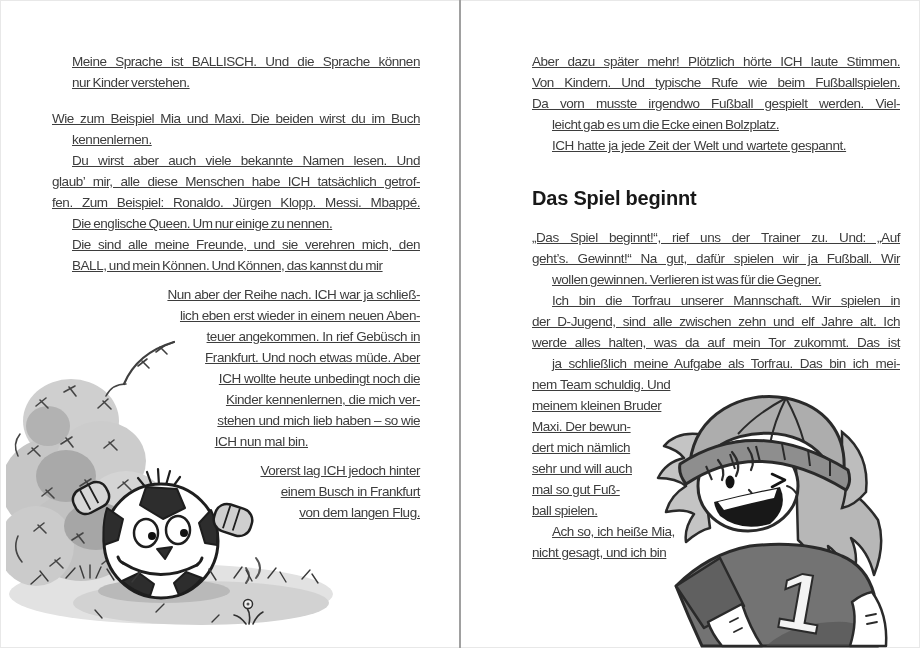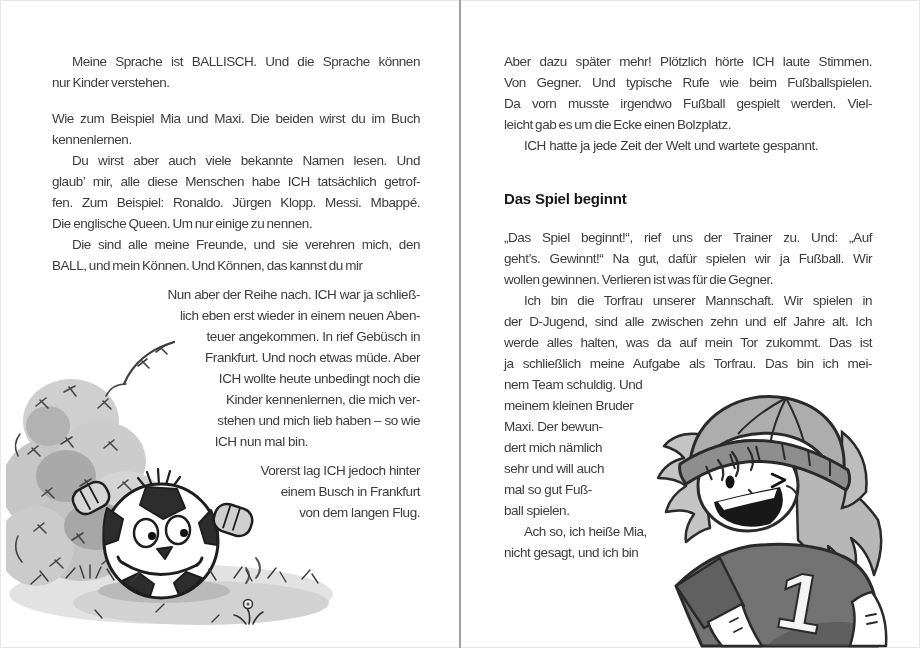--- a/index.html
+++ b/index.html
@@ -5,33 +5,33 @@
   html,body{margin:0;padding:0;background:#ffffff;}
   .spread{
     position:relative;width:920px;height:648px;background:#ffffff;overflow:hidden;
     box-shadow:inset 0 0 0 1px #e8e8e8;
     font-family:"Liberation Sans",sans-serif;
   }
   .divider{position:absolute;left:459px;top:0;width:2px;height:648px;background:#a0a0a0;}
   .text-col{position:absolute;top:51px;font-size:13.5px;line-height:21px;color:#3d3d3d;
     letter-spacing:-0.45px;z-index:2;}
   .col-left{left:52px;width:368px;}
-  .col-right{left:504px;width:368px;}
+  .col-right{left:532px;width:368px;}
   .para{margin:0;}
-  .line{height:21px;overflow:visible;}
+  .line{height:21px;overflow:visible;text-decoration:underline;}
   .full .line{text-align:justify;text-align-last:justify;word-spacing:-1px;}
-  .full .line:last-child{text-align-last:left;}
+  .full .line:last-child{text-align-last:left;margin-left:20px;}
   .full.stretch-last .line:last-child{text-align-last:justify;}
   .indent .line:first-child{text-indent:20px;}
   .narrow .line{text-align:center;text-align-last:left;}
   .stair .line{text-align:left;text-align-last:right;}
   .stair.pad-last .line:last-child{padding-right:112px;}
   .gap-large{margin-top:15px;}
   .gap-small{margin-top:8px;}
-  .chapter-heading{font-size:15px;font-weight:bold;color:#181818;letter-spacing:-0.2px;
+  .chapter-heading{font-size:20px;font-weight:bold;color:#181818;letter-spacing:-0.2px;
     margin:32px 0 18px 0;}
   .illustration{position:absolute;z-index:1;}
   #illu-left{left:6px;top:326px;}
   #illu-right{left:646px;top:370px;}
 </style>
 </head>
 <body>
 
 <div class="spread">
 
@@ -70,21 +70,21 @@
         <div class="line">Vorerst lag ICH jedoch hinter</div>
         <div class="line">einem Busch in Frankfurt</div>
         <div class="line">von dem langen Flug.</div>
       </div>
     </div>
 
   <div class="text-col col-right">
     <div id="right-before">
         <div class="para full">
           <div class="line">Aber dazu später mehr! Plötzlich hörte ICH laute Stimmen.</div>
-          <div class="line">Von Gegner. Und typische Rufe wie beim Fußballspielen.</div>
+          <div class="line">Von Kindern. Und typische Rufe wie beim Fußballspielen.</div>
           <div class="line">Da vorn musste irgendwo Fußball gespielt werden. Viel-</div>
           <div class="line">leicht gab es um die Ecke einen Bolzplatz.</div>
         </div>
         <div class="para narrow indent">
           <div class="line">ICH hatte ja jede Zeit der Welt und wartete gespannt.</div>
         </div>
       </div>
     <div class="chapter-heading">Das Spiel beginnt</div>
     <div id="right-after">
         <div class="para full">

